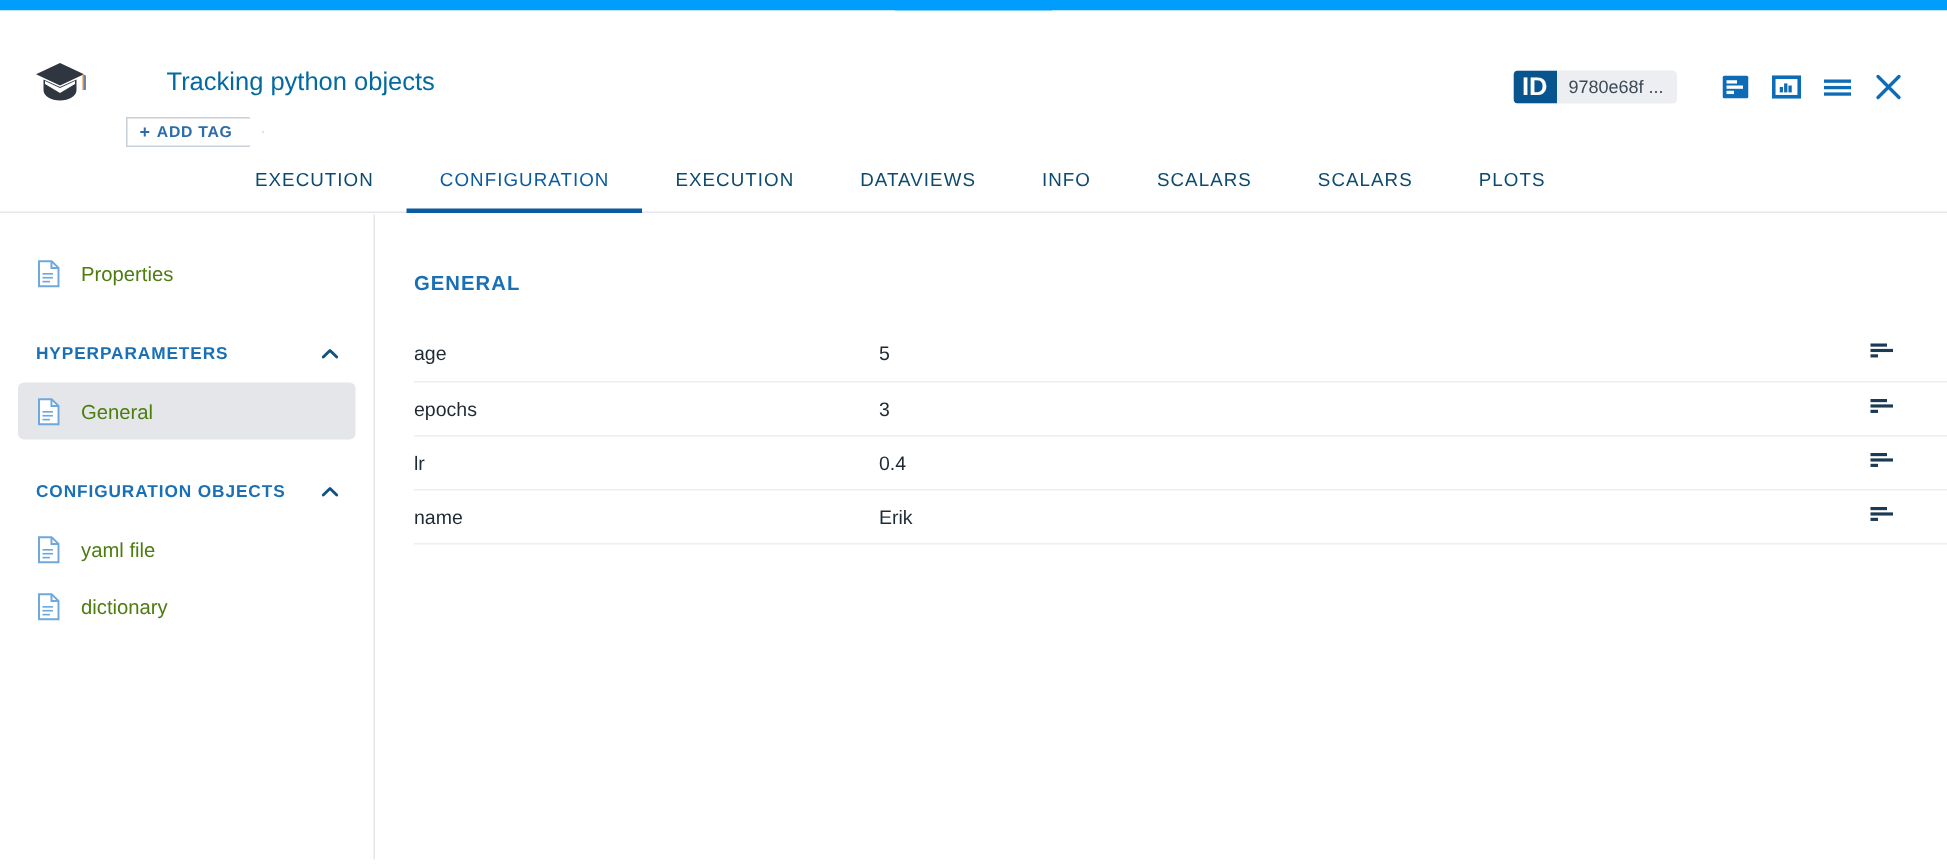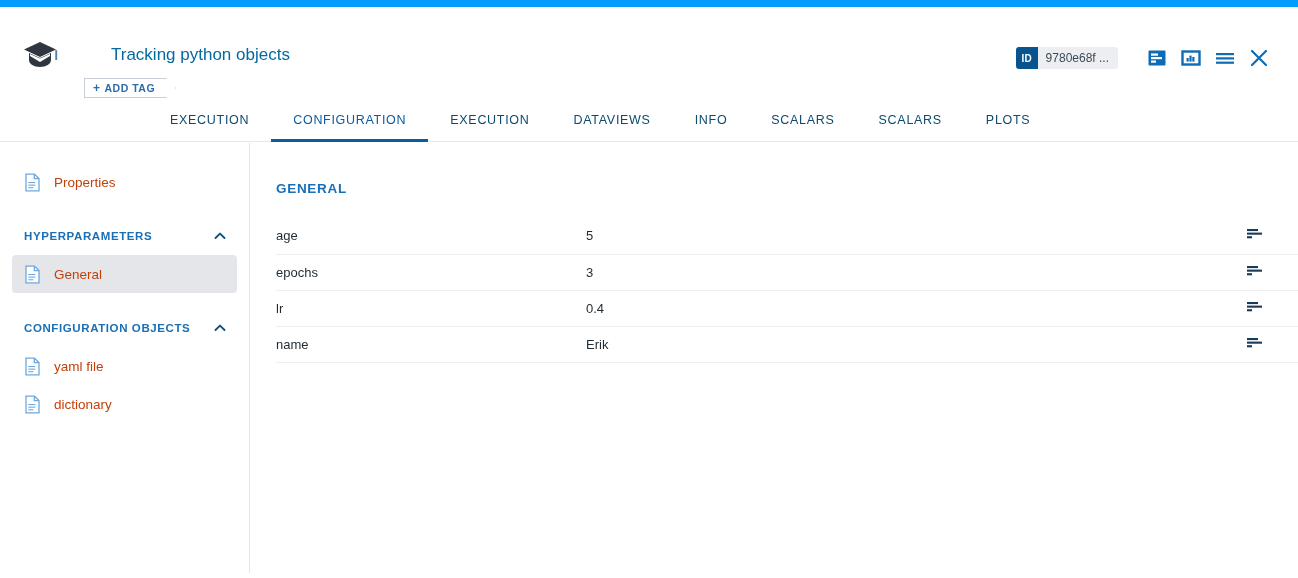--- a/index.html
+++ b/index.html
@@ -77,21 +77,21 @@
     height: 22px;
     background: #eceef1;
     border-radius: 3px;
     overflow: hidden;
     margin-right: 22px;
     cursor: pointer;
   }
   .id-chip .id-tag {
     background: #08548f;
     color: #ffffff;
-    font-size: 10px;
+    font-size: 17px;
     font-weight: bold;
     height: 22px;
     display: flex; align-items: center;
     padding: 0 6px;
   }
   .id-chip .id-val {
     color: #3c4a57;
     font-size: 12px;
     padding: 0 9px 0 8px;
     white-space: nowrap;
@@ -151,21 +151,21 @@
     color: #1a6fb5;
   }
   .chev { width: 14px; height: 14px; }
   .side-item {
     display: flex; align-items: center;
     height: 38px;
     margin: 0 12px 0 12px;
     padding-left: 12px;
     border-radius: 4px;
     cursor: pointer;
-    color: #c2410c;
+    color: #4d7c0f;
     font-size: 13.5px;
   }
   .side-item.selected { background: #e4e6e9; }
   .side-item .doc-ico { margin-right: 13px; display:flex; }
   .side-gap { height: 22px; }
 
   
   .main {
     position: absolute; top: 143px; left: 250px;
     width: 1048px; height: 435px;

